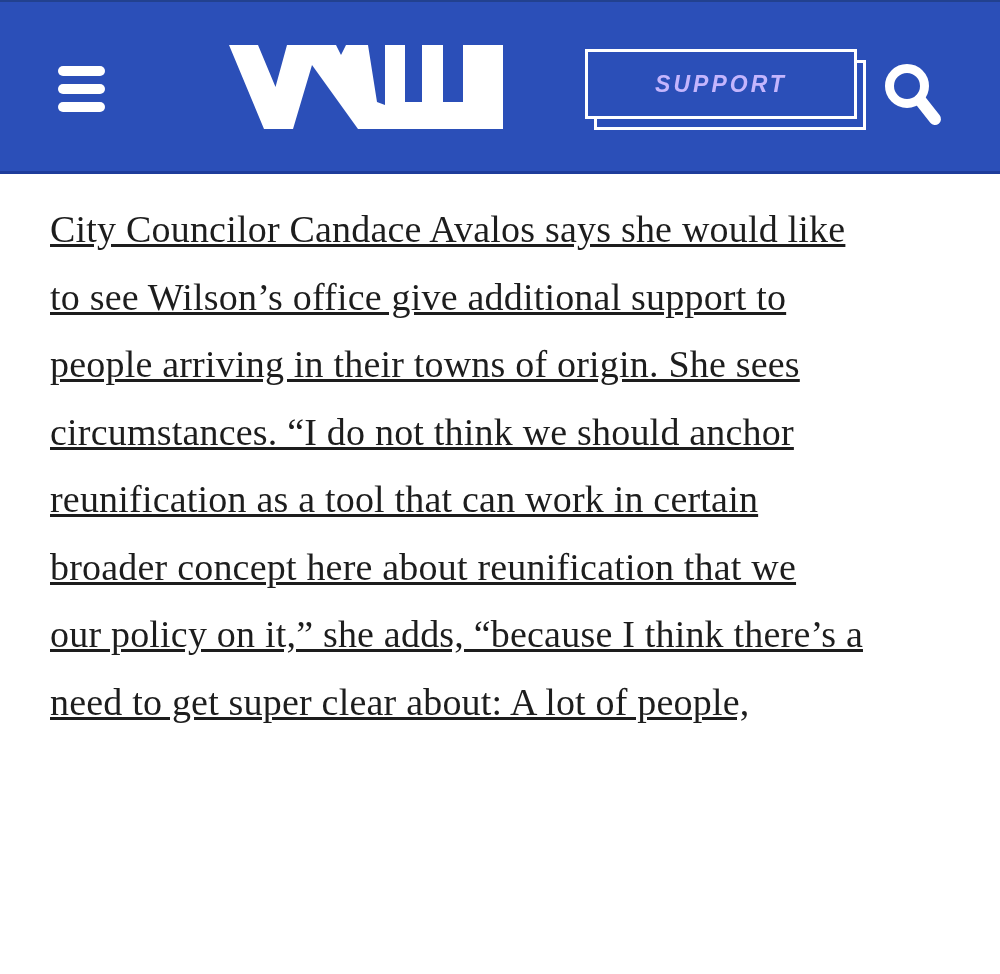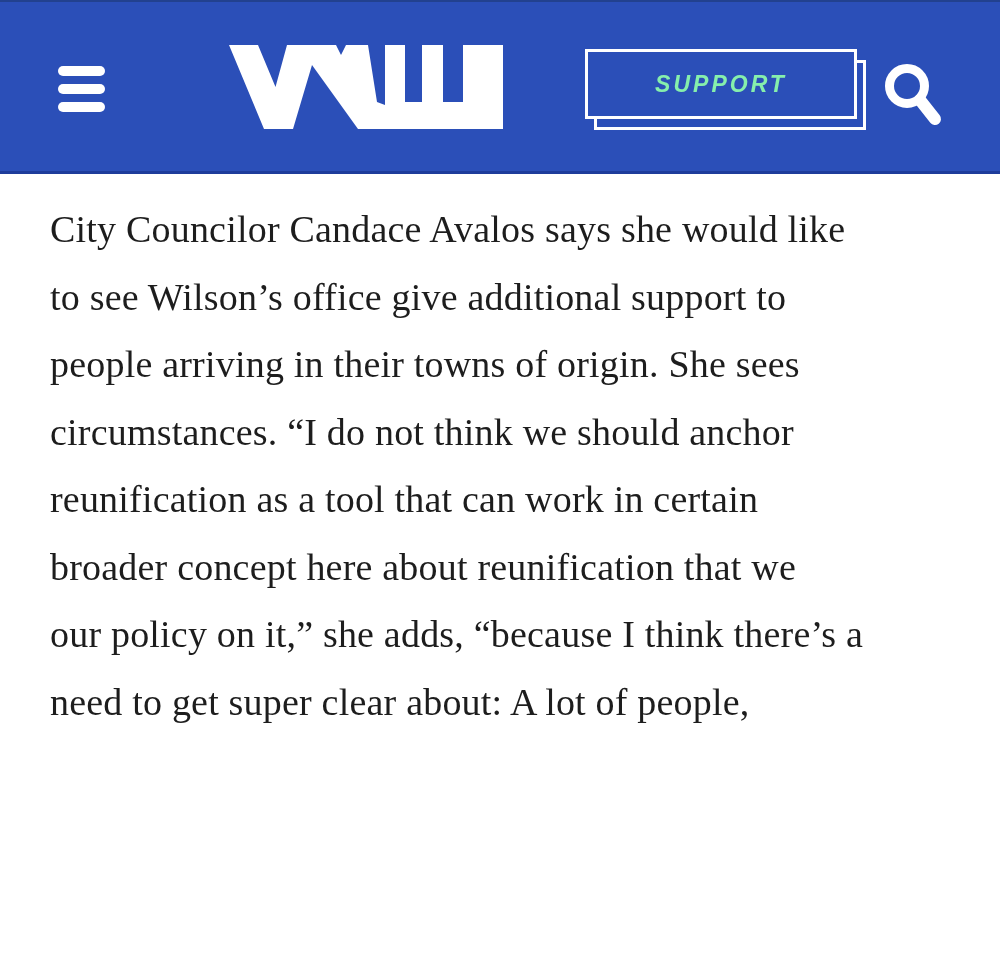--- a/index.html
+++ b/index.html
@@ -60,21 +60,21 @@
   .support-btn {
     position: absolute;
     left: 585px; top: 47px;
     width: 272px; height: 70px;
     background: #2b4fb8;
     border: 3px solid #ffffff;
     z-index: 2;
     display: flex;
     align-items: center;
     justify-content: center;
-    color: #86efac;
+    color: #c4b5fd;
     font-family: "Liberation Sans", sans-serif;
     font-style: italic;
     font-weight: bold;
     font-size: 23px;
     letter-spacing: 3px;
     cursor: pointer;
   }
   .search-btn {
     position: absolute;
     left: 876px; top: 54px;
@@ -90,20 +90,21 @@
   
   .article-body {
     position: absolute;
     left: 50px; top: 196px;
     width: 910px;
     font-family: "Liberation Serif", "DejaVu Serif", serif;
     font-size: 38px;
     line-height: 67.5px;
     color: #1d1d1d;
     letter-spacing: 0.2px;
+    text-decoration: underline;
   }
   .article-body .line {
     white-space: nowrap;
     height: 67.5px;
   }
 </style>
 </head>
 <body>
 
 <div class="page">

